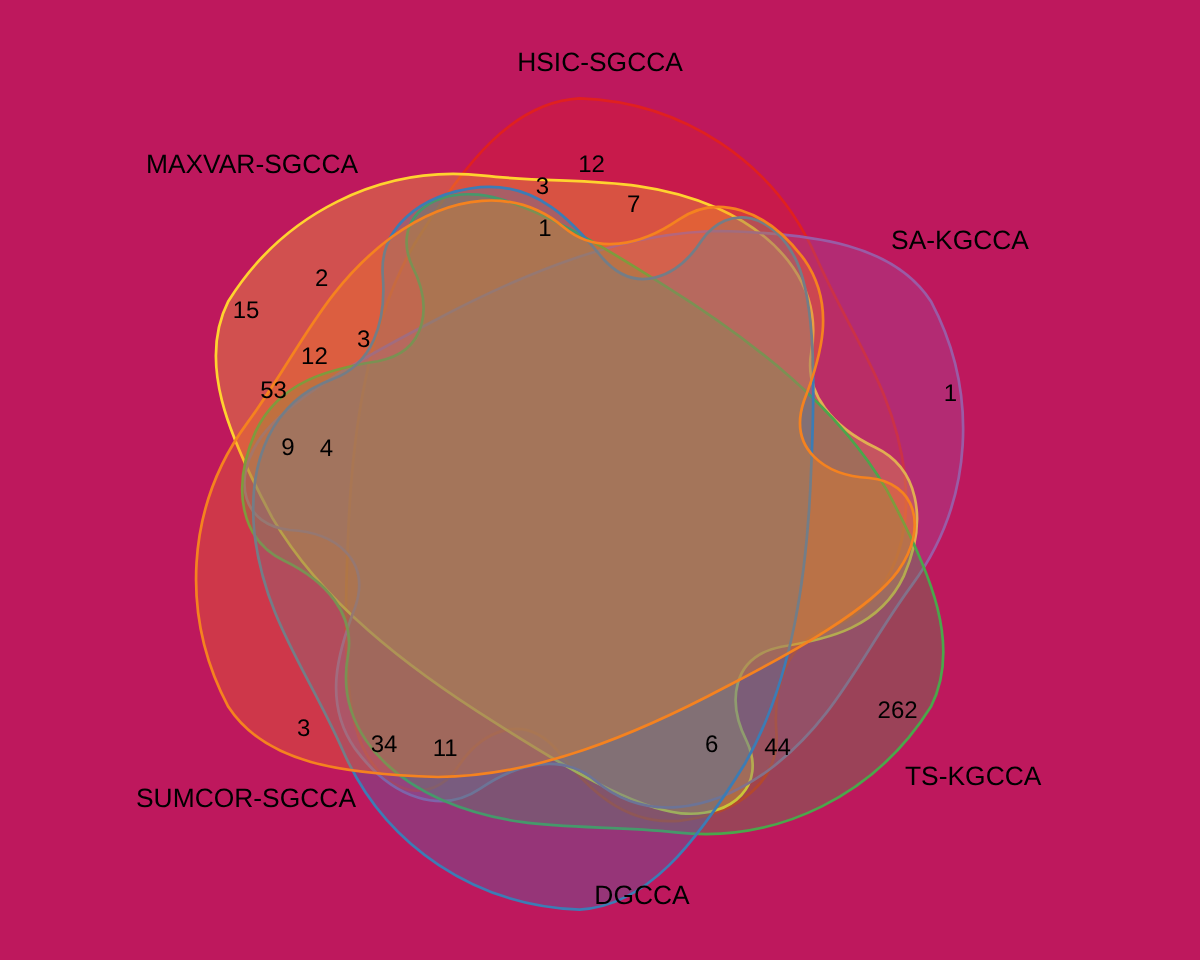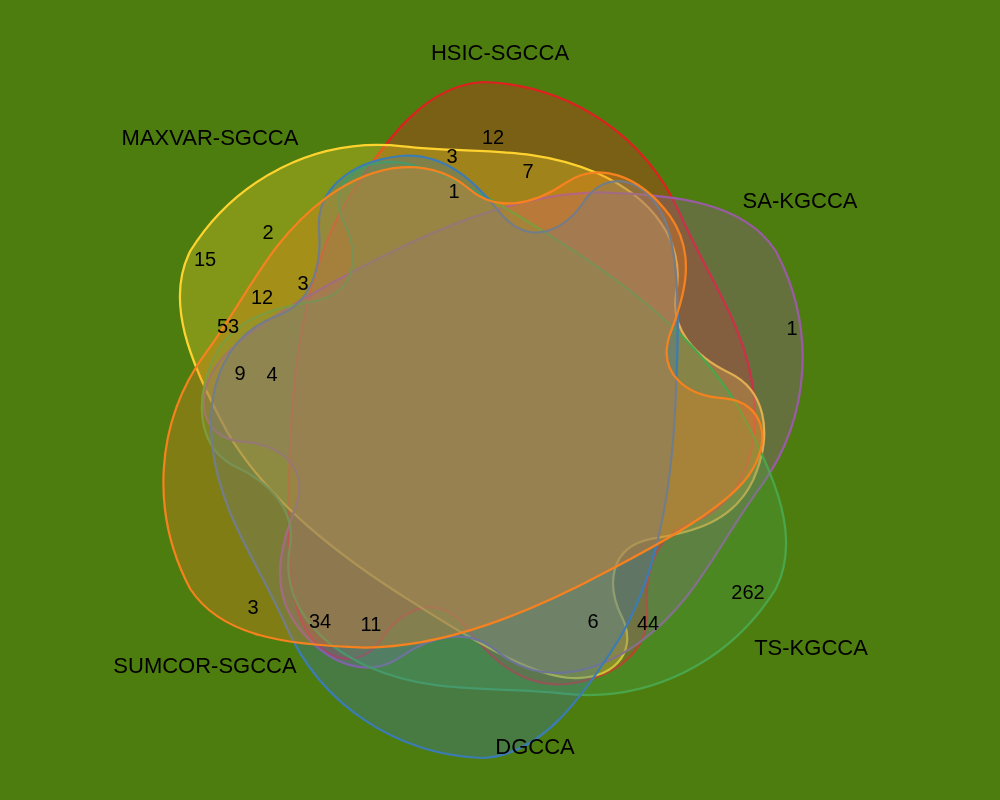--- a/index.html
+++ b/index.html
@@ -5,21 +5,21 @@
   html, body {
     margin: 0;
     padding: 0;
     background: #ffffff;
     font-family: "Liberation Sans", sans-serif;
   }
   .canvas {
     position: relative;
     width: 1000px;
     height: 800px;
-    background: #4d7c0f;
+    background: #be185d;
     overflow: hidden;
   }
   svg { display: block; }
   .set-blob {
     fill-opacity: 0.3;
     stroke-width: 2.25;
     fill-rule: nonzero;
   }
   .set-label {
     font-family: "Liberation Sans", sans-serif;

